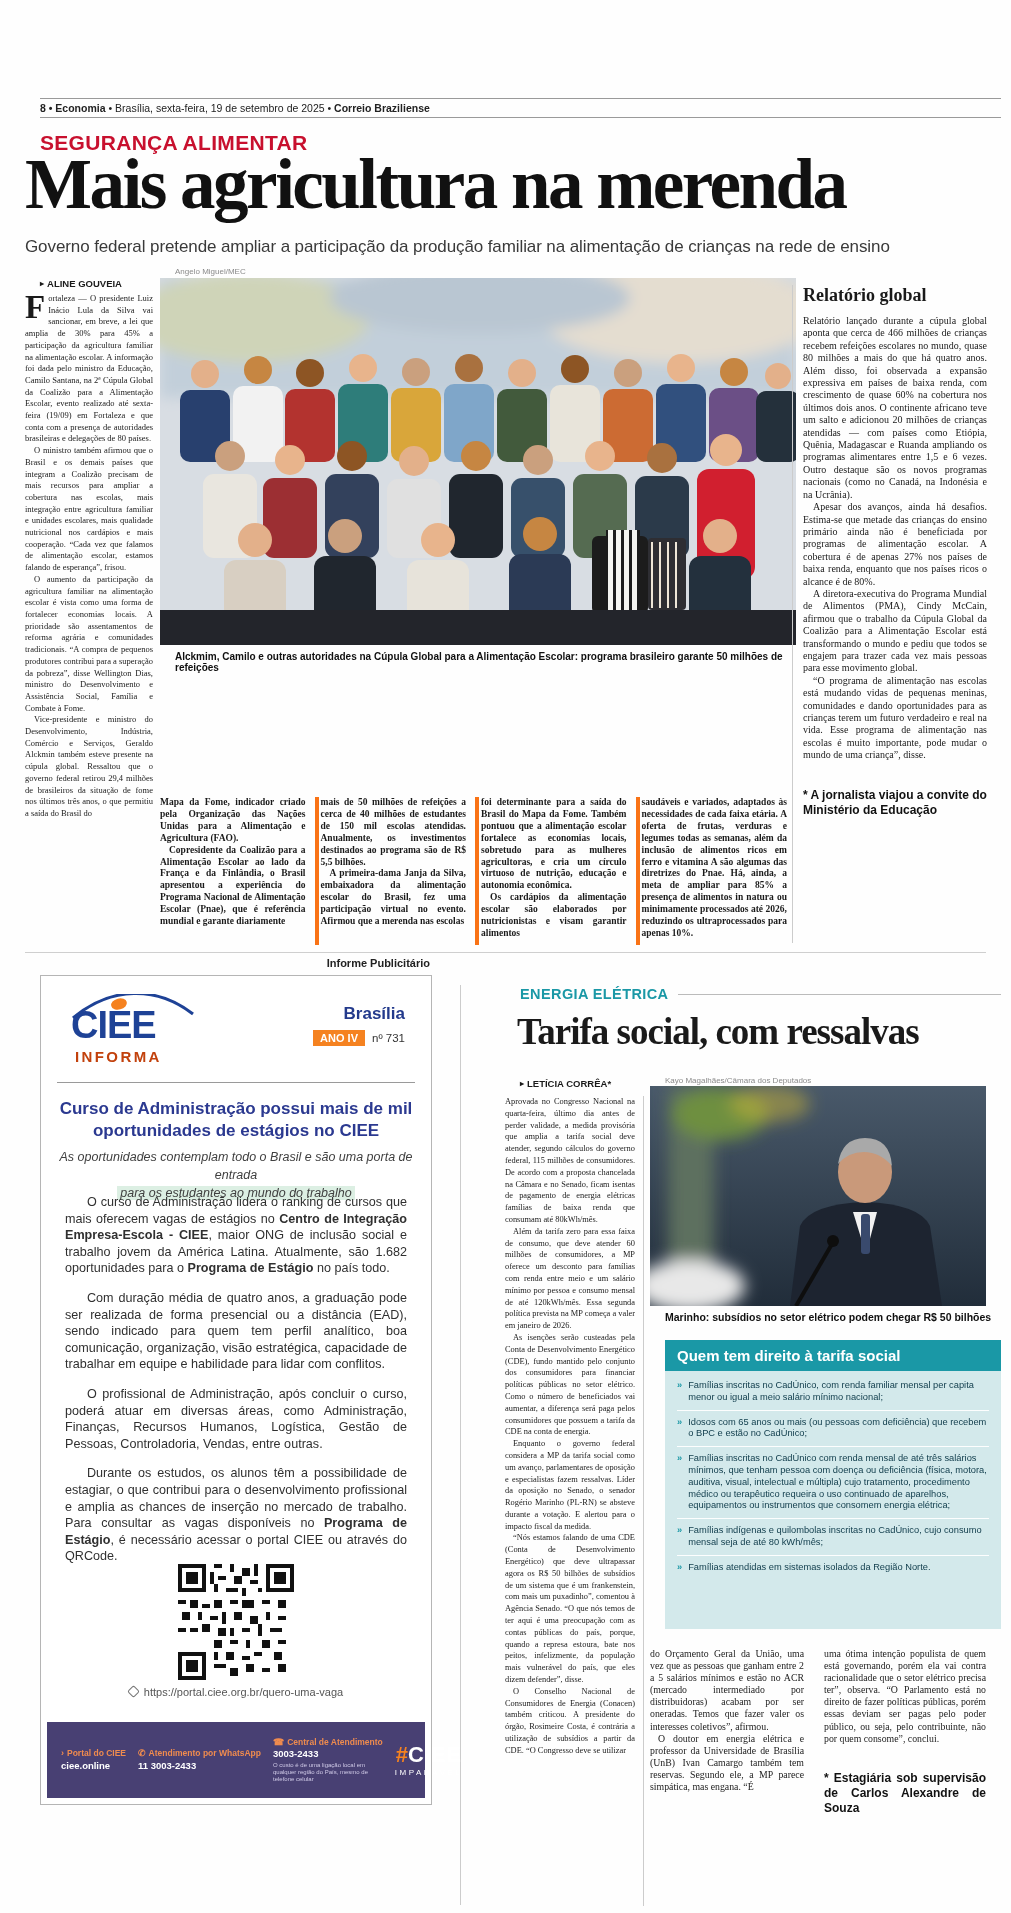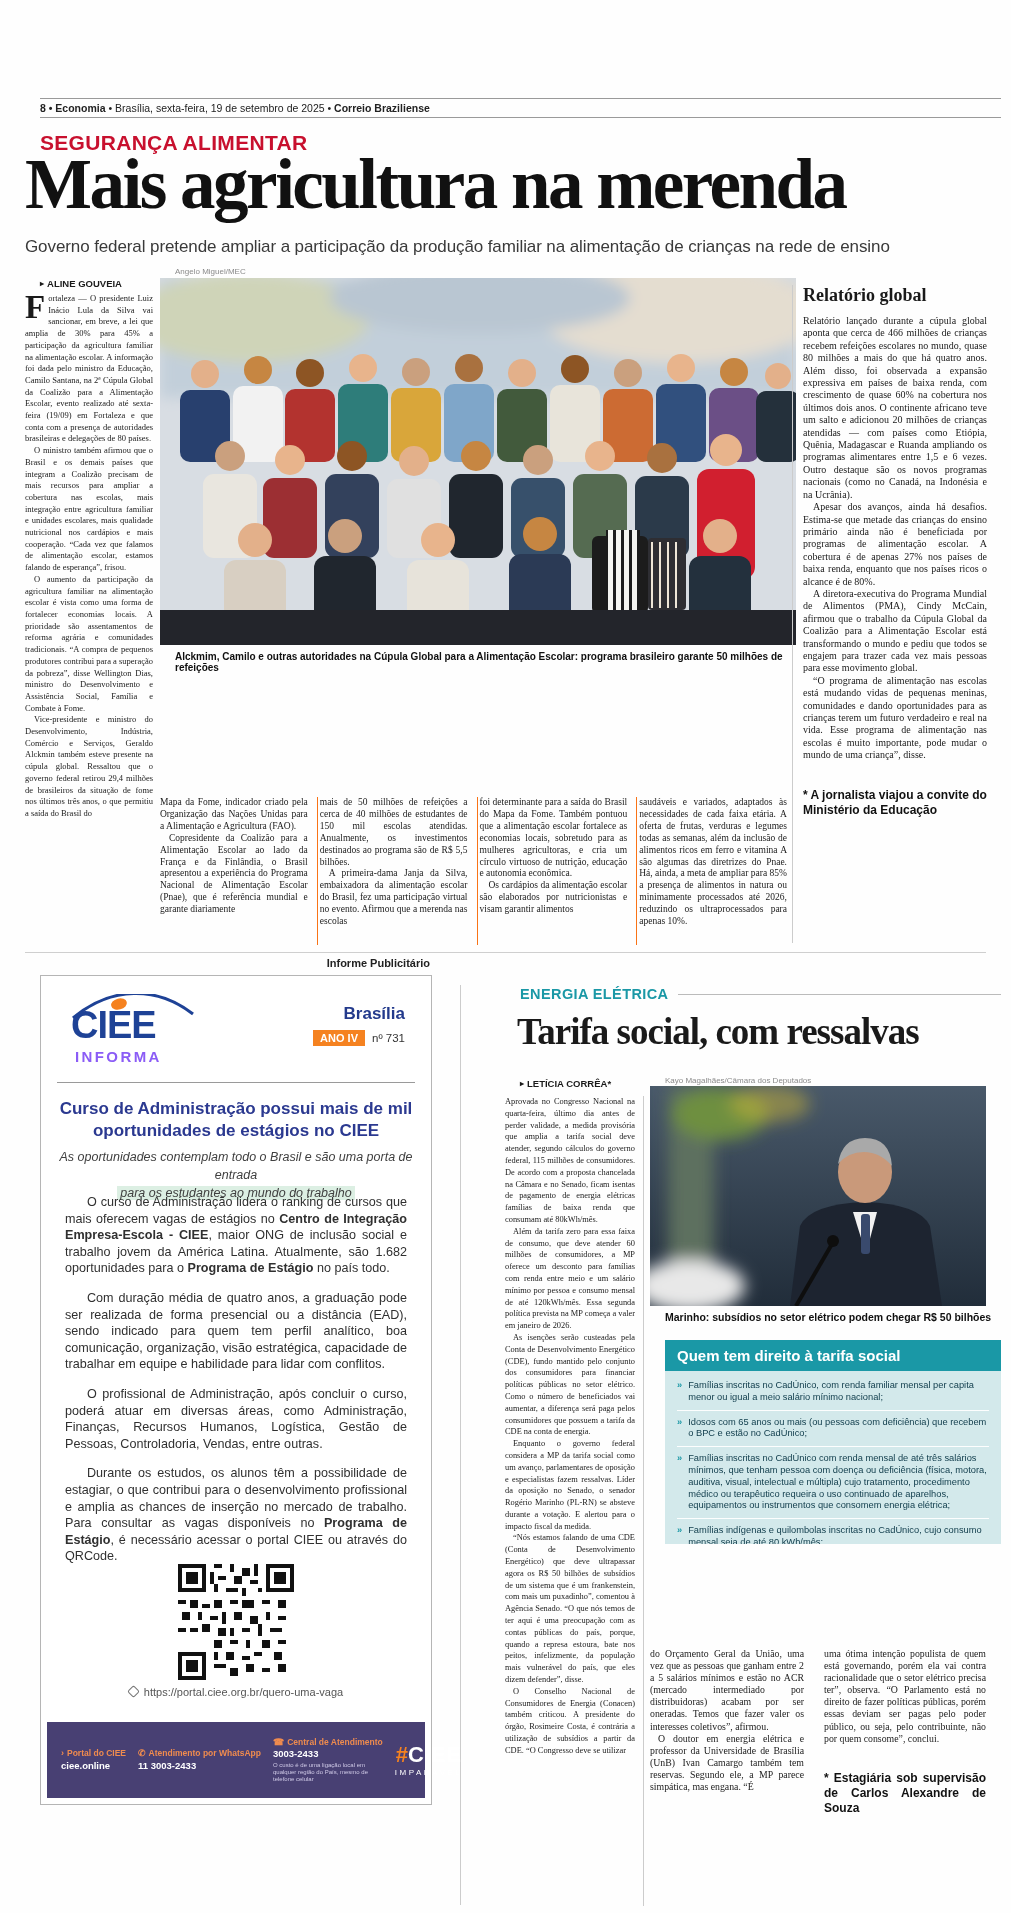--- a/index.html
+++ b/index.html
@@ -22,35 +22,35 @@
   .byline{font-size:9.5px;font-weight:bold;color:#1a1a1a;}
   .byline .mk{font-size:8px;position:relative;top:-1px;margin-right:3px;}
   .credit{font-size:8px;color:#8a8a8a;}
   .photo-frame{overflow:hidden;background:#ccc;}
   .cap{font-weight:bold;color:#101010;}
   .body-col{overflow:hidden;}
   .body-col p + p{text-indent:9px;}
   .col1{left:25px;top:293px;width:128px;height:524px;font-size:8.5px;line-height:11.7px;}
   .dropcap{float:left;font-size:33px;line-height:27px;font-weight:bold;padding:1px 3px 0 0;}
   .ucols{left:160px;top:797px;width:636px;height:148px;display:flex;}
-  .ucol{flex:1;font-size:9.5px;line-height:11.9px;padding-left:2px;border-left:1px solid #f97316;overflow:hidden;}
+  .ucol{flex:1;font-size:9.5px;line-height:11.9px;padding-left:2px;border-left:4px solid #f97316;overflow:hidden;}
   .ucol:first-child{border-left:none;padding-left:0;}
-  .ucol{padding-right:9px;}
+  .ucol{padding-right:9px;font-weight:bold;}
   .sidebar{left:792px;top:285px;width:184px;height:658px;padding-left:10px;border-left:1px solid #cccccc;overflow:hidden;}
   .sidebar h2{margin:0 0 9px 0;font-size:18px;font-weight:bold;}
   .sidebar .txt{font-size:10px;line-height:12.4px;}
   .sidebar .txt p + p{text-indent:10px;}
   .footnote{font-family:"Liberation Sans",sans-serif;font-weight:bold;font-size:12px;line-height:15px;
             margin-top:26px;color:#111;}
   .rule-mid{left:25px;top:952px;width:961px;height:1px;background:#cfcfcf;}
   .vrule{width:1px;background:#cccccc;}
   
   .informe{left:25px;top:957px;width:390px;text-align:right;font-weight:bold;font-size:11px;color:#222;}
   .ciee-box{left:25px;top:975px;width:390px;height:828px;border:1px solid #b5b5b5;background:#fff;}
-  .ciee-informa{position:absolute;left:34px;top:72px;font-size:15px;font-weight:bold;color:#8b5cf6;letter-spacing:2.4px;}
+  .ciee-informa{position:absolute;left:34px;top:72px;font-size:15px;font-weight:bold;color:#c2410c;letter-spacing:2.4px;}
   .ciee-city{position:absolute;right:26px;top:28px;font-size:17px;font-weight:bold;color:#233a8c;}
   .ciee-badges{position:absolute;right:26px;top:54px;display:flex;align-items:center;gap:7px;}
   .ciee-anoiv{background:#f58220;color:#fff;font-weight:bold;font-size:11px;padding:2px 7px;}
   .ciee-issue{font-size:11.5px;color:#333;}
   .ciee-hr{position:absolute;left:16px;right:16px;top:106px;height:1px;background:#9a9a9a;}
   .ciee-head{position:absolute;left:16px;right:16px;top:122px;text-align:center;color:#2b3990;
              font-weight:bold;font-size:17px;line-height:1.3;}
   .ciee-dek{position:absolute;left:16px;right:16px;top:172px;text-align:center;font-style:italic;
             font-size:12.5px;line-height:1.45;color:#404040;}
   .ciee-dek .hl{background:#dcefe3;padding:0 3px;}
@@ -73,21 +73,21 @@
   .cf-tag{color:#fff;font-size:8px;letter-spacing:2.5px;margin-top:3px;}
   
   .e-labelrow{left:505px;top:986px;width:481px;display:flex;align-items:center;}
   .e-label{color:#1a98a6;font-weight:bold;font-size:14.5px;letter-spacing:.4px;margin-right:10px;white-space:nowrap;}
   .hline{flex:1;border-top:1px solid #bbb;height:0;}
   .e-head{left:505px;top:1001px;width:481px;font-size:37px;font-weight:700;letter-spacing:-1px;line-height:1;}
   .ecol1{left:505px;top:1096px;width:130px;height:812px;font-size:8.4px;line-height:11.8px;}
   .ecol1 p + p, .ecol2 p + p{text-indent:8px;}
   .ecol2{left:650px;top:1648px;width:154px;height:262px;font-size:9.8px;line-height:12.1px;overflow:hidden;}
   .ecol3{left:824px;top:1648px;width:162px;height:262px;font-size:9.8px;line-height:12.1px;overflow:hidden;}
-  .infobox{left:650px;top:1340px;width:336px;height:204px;overflow:hidden;}
+  .infobox{left:650px;top:1340px;width:336px;height:289px;overflow:hidden;}
   .ib-head{background:#1a98a6;color:#fff;font-weight:bold;font-size:15px;padding:7px 12px;}
   .ib-body{background:#d3e9eb;padding:9px 12px 10px 12px;height:100%;}
   .ib-body ul{list-style:none;margin:0;padding:0;}
   .ib-body li{display:flex;gap:6px;font-family:"Liberation Sans",sans-serif;font-size:9.3px;
               line-height:11.8px;color:#14404f;}
   .ib-body li + li{border-top:1px solid rgba(255,255,255,.95);margin-top:6px;padding-top:6px;}
   .ib-mk{color:#1a98a6;font-weight:bold;}
 </style>
 </head>
 <body>

